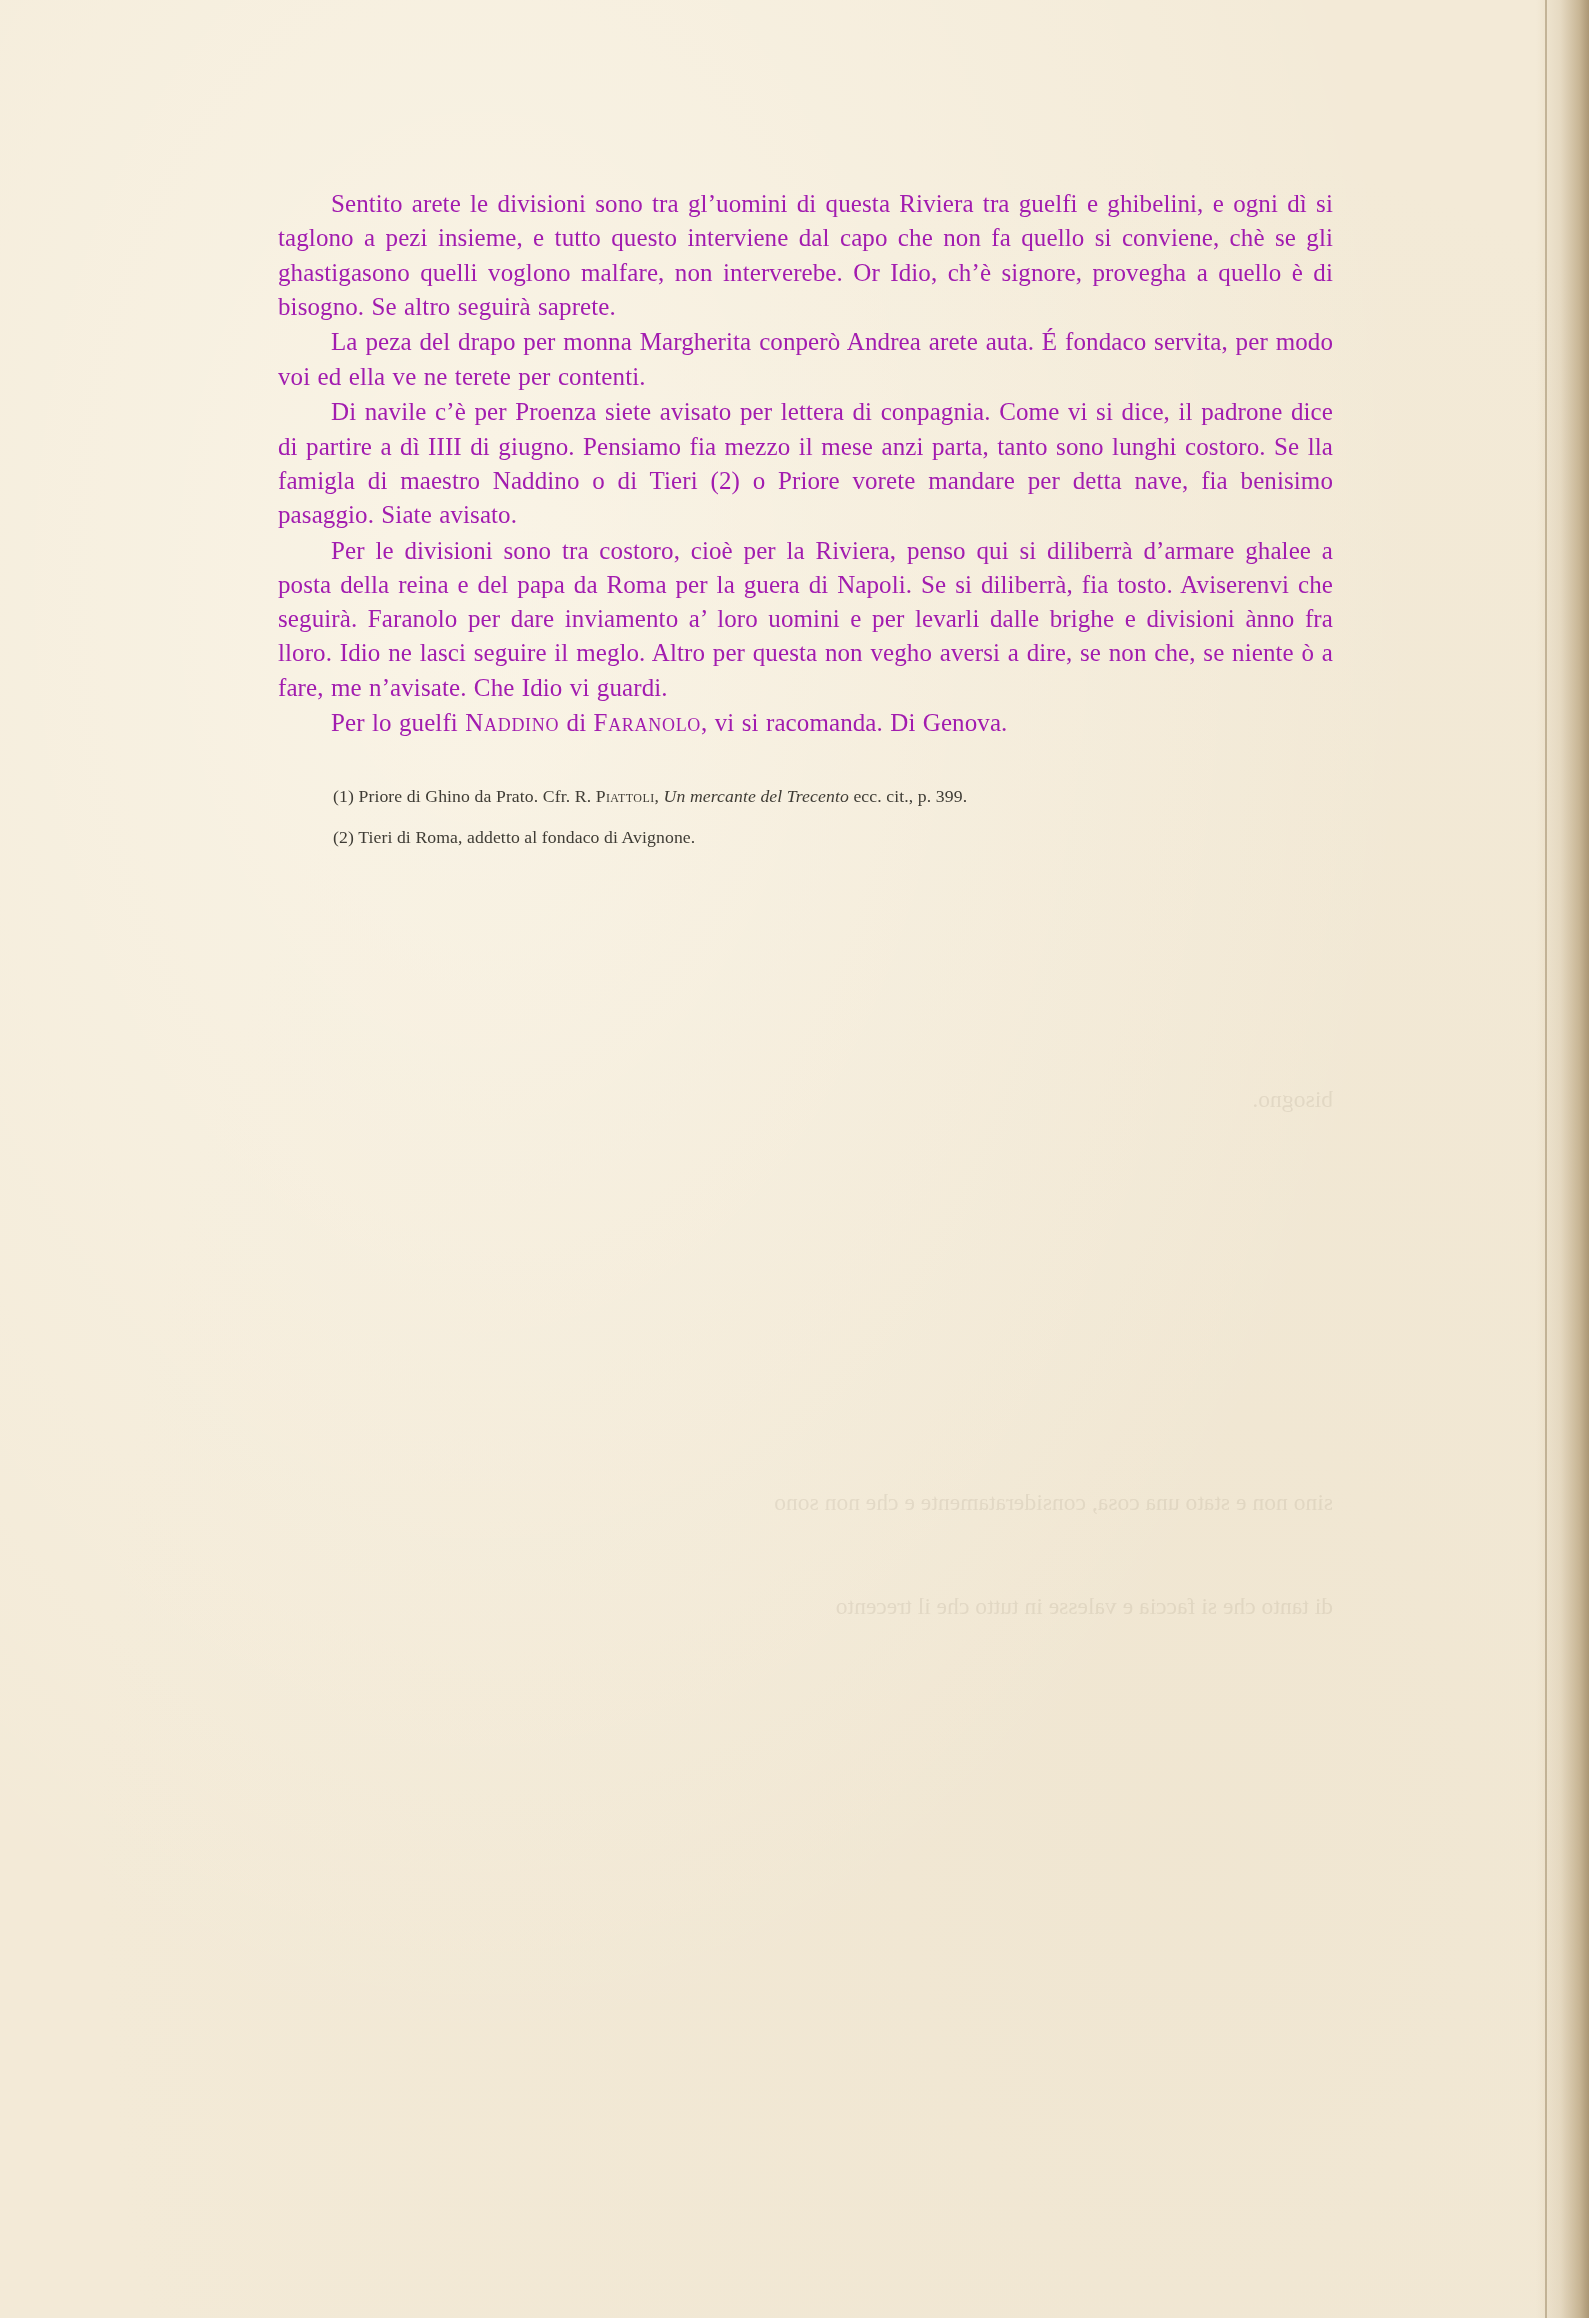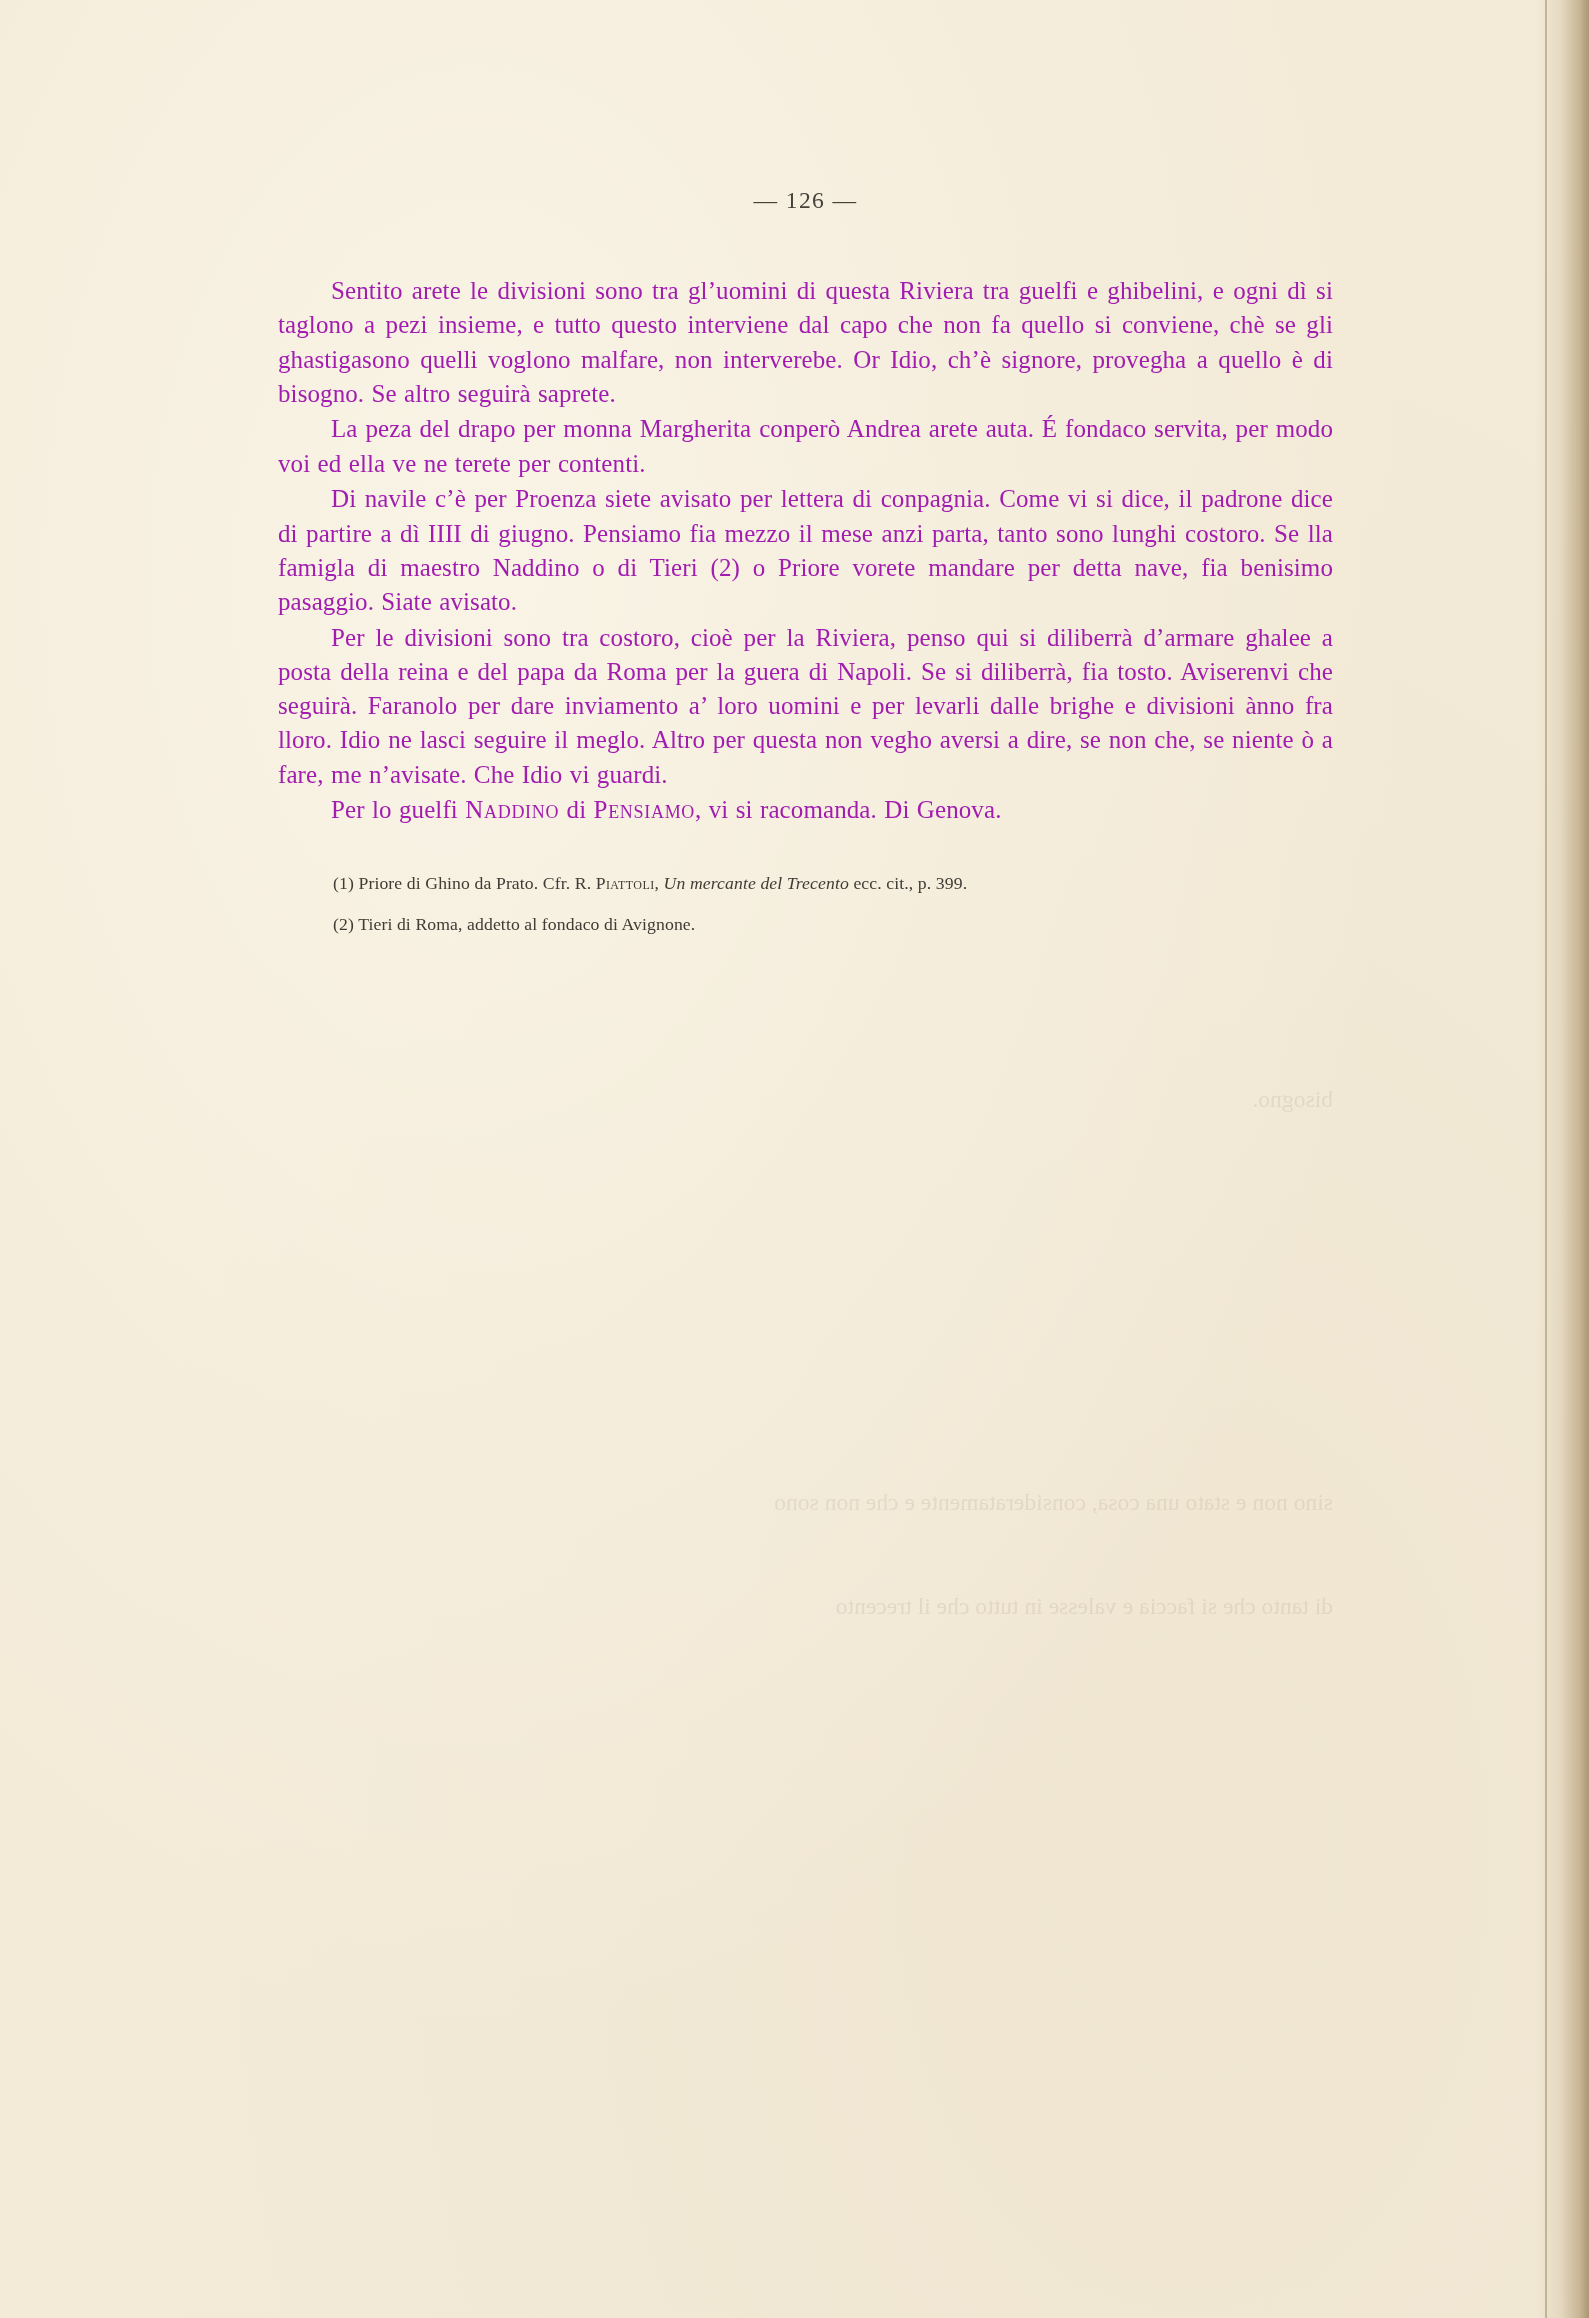--- a/index.html
+++ b/index.html
@@ -118,28 +118,27 @@
 <div class="page">
   <div class="right-edge"></div>
   <div class="edge-line"></div>
 
   <div class="ghost g1">bisogno.</div>
   <div class="ghost g2">sino non e stato una cosa, consideratamente e che non sono</div>
   <div class="ghost g3">di tanto che si faccia e valesse in tutto che il trecento</div>
 
   <div class="content">
 
-    <div class="page-number">—  126  —</div>
 
     <p class="para">Sentito arete le divisioni sono tra gl’uomini di questa Riviera tra guelfi e ghibelini, e ogni dì si taglono a pezi insieme, e tutto questo interviene dal capo che non fa quello si conviene, chè se gli ghastigasono quelli voglono malfare, non interverebe. Or Idio, ch’è signore, provegha a quello è di bisogno. Se altro seguirà saprete.</p>
     <p class="para">La peza del drapo per monna Margherita conperò Andrea arete auta. É fondaco servita, per modo voi ed ella ve ne terete per contenti.</p>
     <p class="para">Di navile c’è per Proenza siete avisato per lettera di conpagnia. Come vi si dice, il padrone dice di partire a dì IIII di giugno. Pensiamo fia mezzo il mese anzi parta, tanto sono lunghi costoro. Se lla famigla di maestro Naddino o di Tieri (2) o Priore vorete mandare per detta nave, fia benisimo pasaggio. Siate avisato.</p>
     <p class="para">Per le divisioni sono tra costoro, cioè per la Riviera, penso qui si diliberrà d’armare ghalee a posta della reina e del papa da Roma per la guera di Napoli. Se si diliberrà, fia tosto. Aviserenvi che seguirà. Faranolo per dare inviamento a’ loro uomini e per levarli dalle brighe e divisioni ànno fra lloro. Idio ne lasci seguire il meglo. Altro per questa non vegho aversi a dire, se non che, se niente ò a fare, me n’avisate. Che Idio vi guardi.</p>
 
-    <p class="para last"><span>Per lo guelfi </span><span class="smallcaps">Naddino</span><span> di </span><span class="smallcaps">Pensiamo</span><span>, vi si racomanda. Di Genova.</span></p>
+    <p class="para last"><span>Per lo guelfi </span><span class="smallcaps">Naddino</span><span> di </span><span class="smallcaps">Faranolo</span><span>, vi si racomanda. Di Genova.</span></p>
 
     <div class="notes">
       <p class="note"><span>(1)</span><span> Priore di Ghino da Prato. Cfr. R. </span><span class="sc">Piattoli</span><span>, </span><i>Un  mercante  del  Trecento</i><span> ecc. cit., p. 399.</span></p>
       <p class="note"><span>(2)</span><span> Tieri di Roma, addetto al fondaco di Avignone.</span></p>
     </div>
 
   </div>
 </div>
 
 

